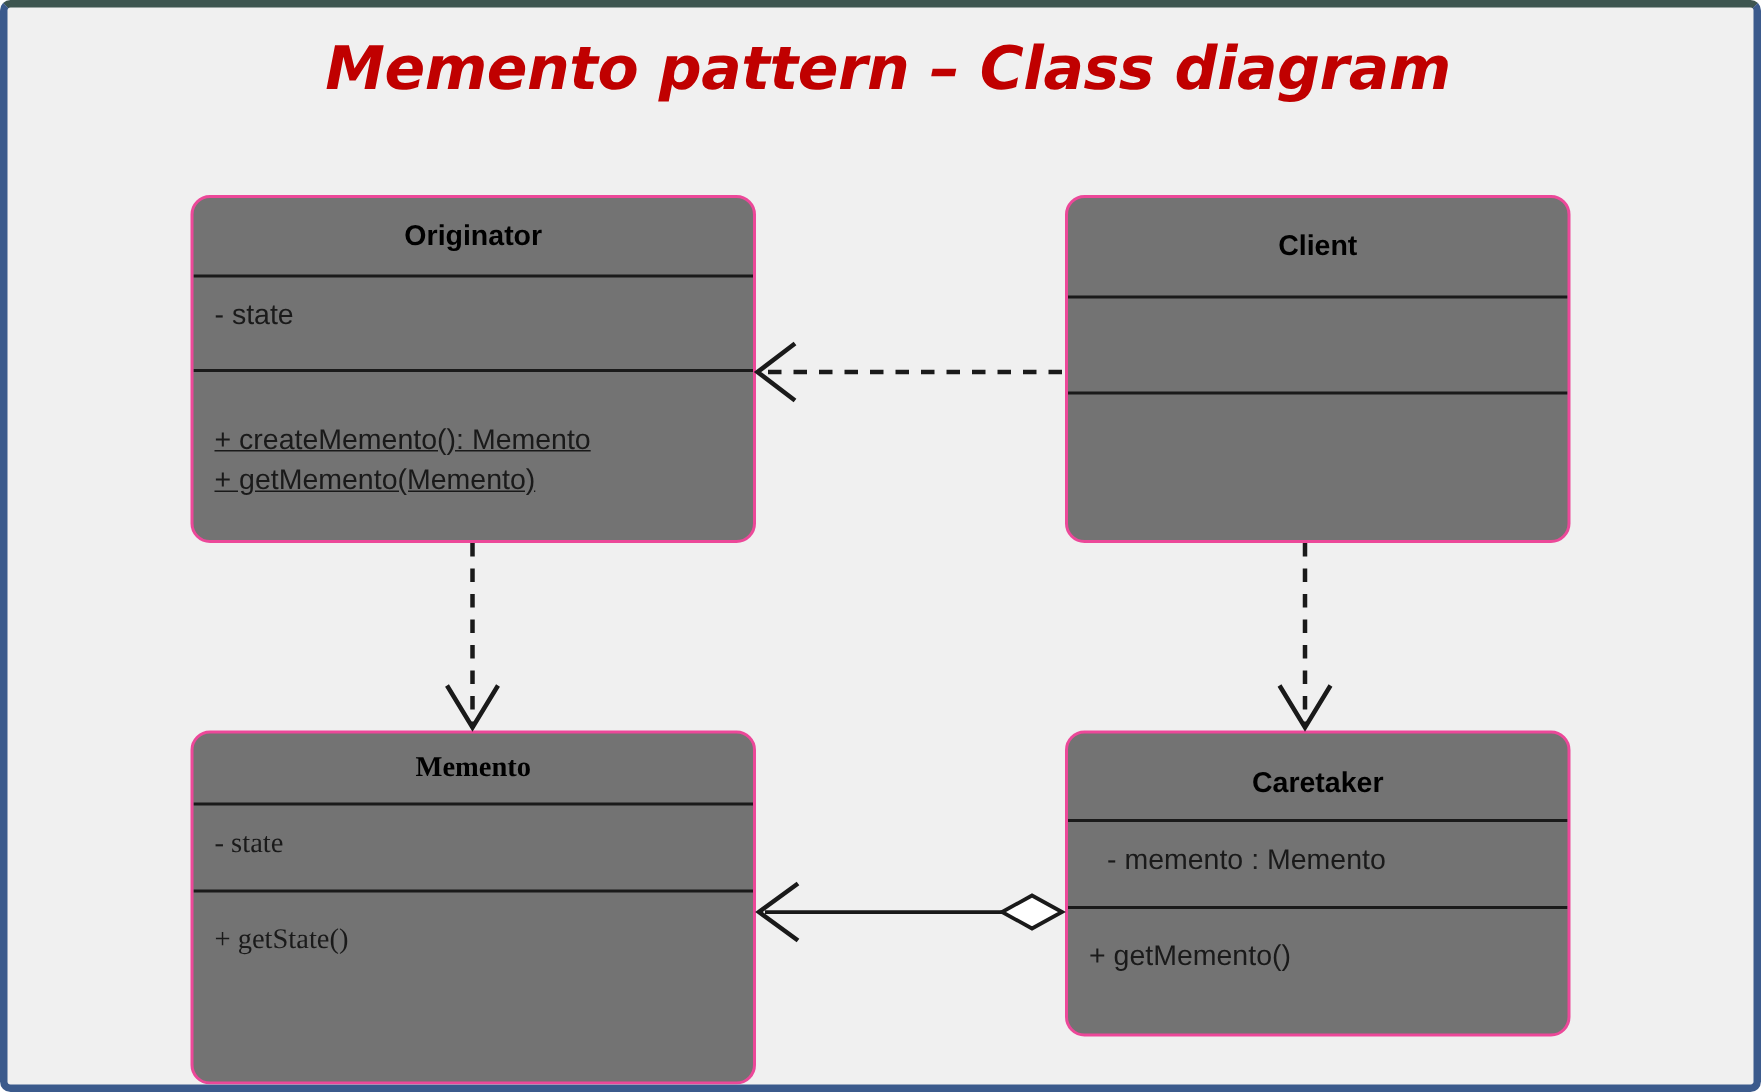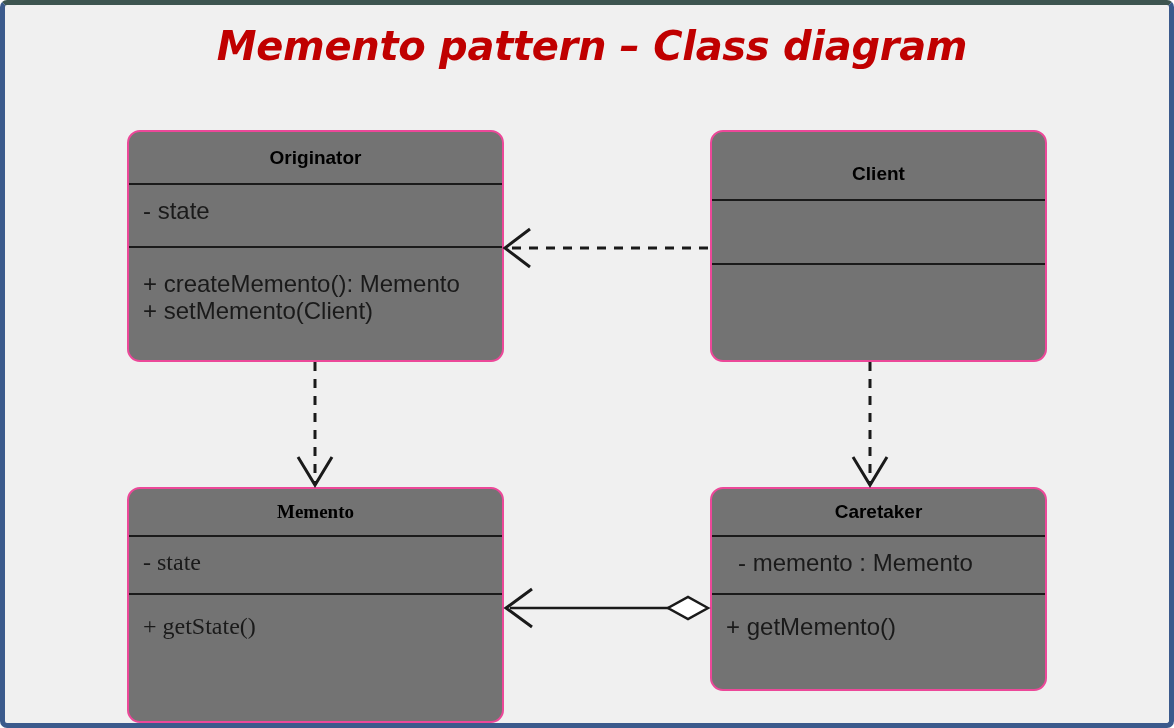--- a/index.html
+++ b/index.html
@@ -71,46 +71,46 @@
     justify-content: center;
   }
   .uml-sep {
     height: 2px;
     background: #1a1a1a;
     width: 100%;
   }
   .uml-compartment {
     box-sizing: border-box;
     padding: 12px 14px 0 14px;
-    font-size: 24px;
+    font-size: 19px;
     color: #1a1a1a;
     line-height: 27px;
   }
   .uml-compartment .row {
     white-space: nowrap;
   }
 
   
   #class-originator { left: 122px; top: 125px; width: 377px; height: 232px; }
   #class-originator .uml-name { height: 51px; }
   #class-originator .attrs { height: 61px; }
-  #class-originator .ops   { height: 142px; padding-top: 22px; }
+  #class-originator .ops   { height: 142px; padding-top: 32px; text-decoration: underline; }
 
   #class-client { left: 705px; top: 125px; width: 337px; height: 232px; }
-  #class-client .uml-name { height: 50px; margin-top: 17px; }
+  #class-client .uml-name { height: 65px; }
   #class-client .attrs { height: 62px; }
   #class-client .ops   { height: 114px; }
 
   #class-memento { left: 122px; top: 482px; width: 377px; height: 236px; font-family: Liberation Serif, serif; }
   #class-memento .uml-name { height: 46px; }
   #class-memento .attrs { height: 56px; }
   #class-memento .ops   { height: 98px; padding-top: 18px; }
 
   #class-caretaker { left: 705px; top: 482px; width: 337px; height: 204px; }
-  #class-caretaker .uml-name { height: 46px; }
+  #class-caretaker .uml-name { height: 46px; margin-top: 11px; }
   #class-caretaker .attrs { height: 56px; margin-left: 12px; }
   #class-caretaker .ops   { height: 98px; padding-top: 18px; }
 
   
   #connectors {
     position: absolute;
     left: 0; top: 0;
     width: 1174px;
     height: 728px;
     pointer-events: none;
@@ -127,21 +127,21 @@
 
   <div class="uml-class" id="class-originator">
     <div class="uml-name">Originator</div>
     <div class="uml-sep"></div>
     <div class="uml-compartment attrs">
       <div class="row">- state</div>
     </div>
     <div class="uml-sep"></div>
     <div class="uml-compartment ops">
       <div class="row">+ createMemento(): Memento</div>
-      <div class="row">+ setMemento(Client)</div>
+      <div class="row">+ getMemento(Memento)</div>
     </div>
   </div>
 
   <div class="uml-class" id="class-client">
     <div class="uml-name">Client</div>
     <div class="uml-sep"></div>
     <div class="uml-compartment attrs"></div>
     <div class="uml-sep"></div>
     <div class="uml-compartment ops"></div>
   </div>

